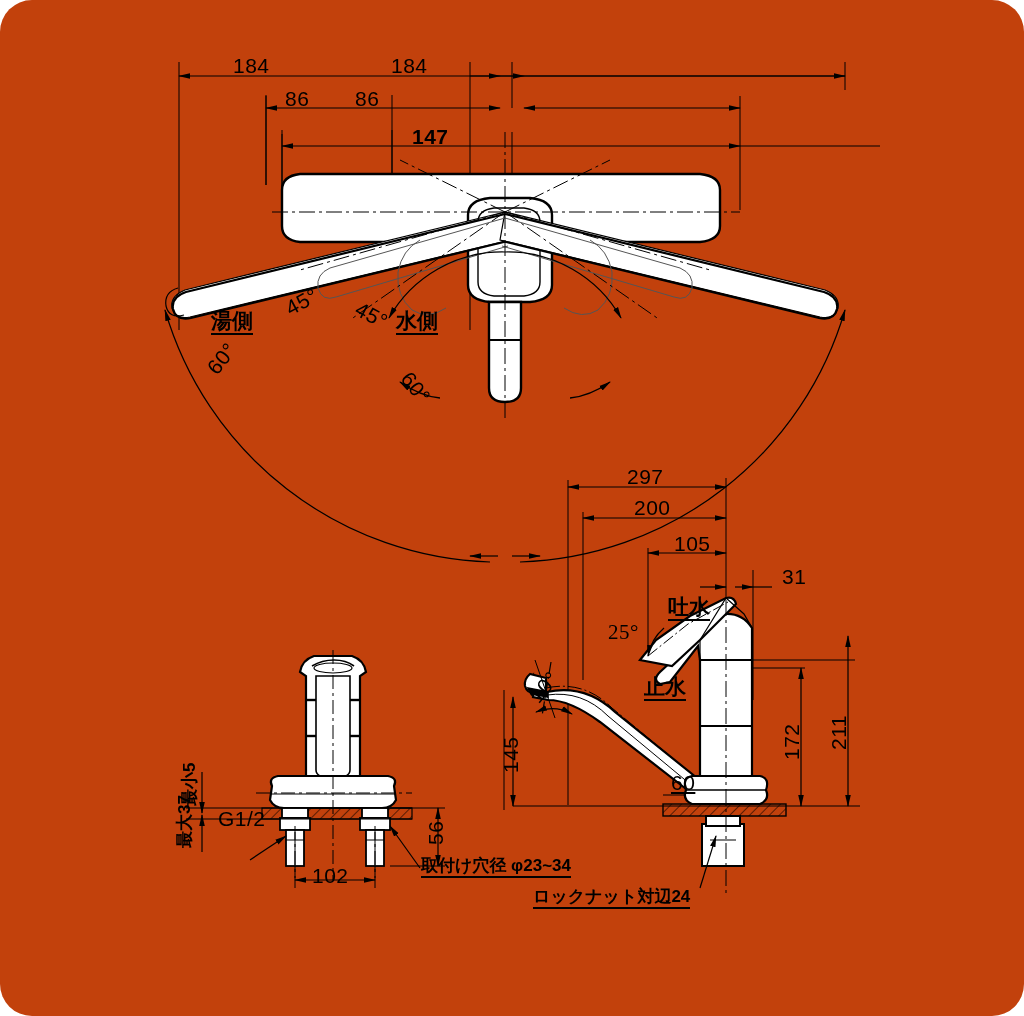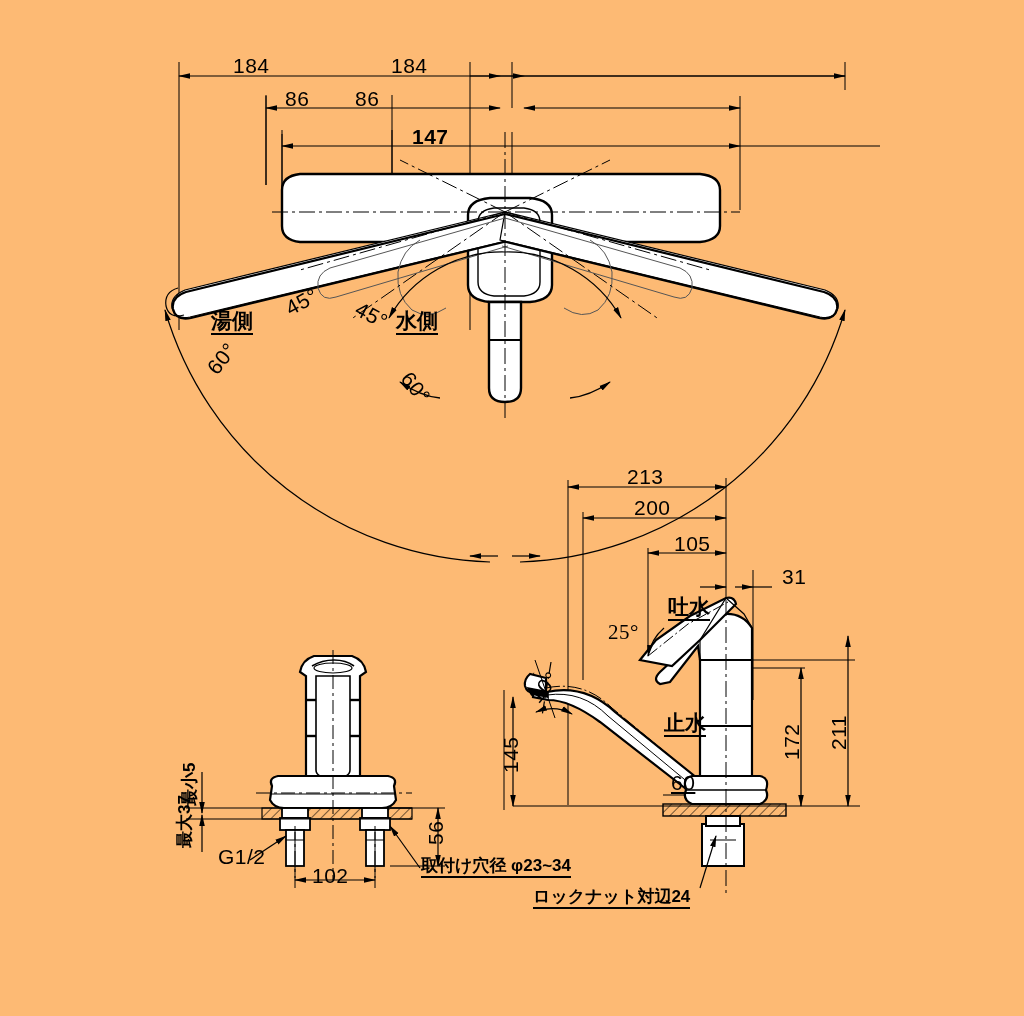--- a/index.html
+++ b/index.html
@@ -8,22 +8,23 @@
     padding: 0;
     background: #ffffff;
   }
   body {
     font-family: "Liberation Sans", "DejaVu Sans", sans-serif;
   }
   #sheet {
     position: relative;
     width: 1024px;
     height: 1016px;
-    background: #fdba74;
+    background: #c2410c;
     overflow: hidden;
+    border-radius: 32px;
   }
   #drawing {
     position: absolute;
     left: 0;
     top: 0;
     width: 1024px;
     height: 1016px;
   }
   .lbl {
     position: absolute;
@@ -388,21 +389,21 @@
   <div class="lbl dim" style="left:203px; top:365px;">
     <span class="rot-60a" style="display:inline-block;">60°</span>
   </div>
   <div class="lbl dim" style="left:414px; top:368px;">
     <span class="rot-60b" style="display:inline-block;">60°</span>
   </div>
 
   <div class="lbl jp underline-jp" style="left:211px; top:310px;">湯側</div>
   <div class="lbl jp underline-jp" style="left:396px; top:310px;">水側</div>
 
-  <div class="lbl dim" style="left:627px; top:466px;">213</div>
+  <div class="lbl dim" style="left:627px; top:466px;">297</div>
   <div class="lbl dim" style="left:634px; top:497px;">200</div>
   <div class="lbl dim" style="left:674px; top:533px;">105</div>
   <div class="lbl dim" style="left:782px; top:566px;">31</div>
 
   <div class="lbl dim" style="left:828px; top:750px;">
     <span class="rot90" style="display:inline-block;">211</span>
   </div>
   <div class="lbl dim" style="left:781px; top:760px;">
     <span class="rot90" style="display:inline-block;">172</span>
   </div>
@@ -410,31 +411,31 @@
     <span class="rot90" style="display:inline-block;">145</span>
   </div>
   <div class="lbl dim" style="left:671px; top:772px;text-decoration:underline;">60</div>
 
   <div class="lbl dim" style="left:608px; top:622px;font-family:Liberation Serif, serif;">25°</div>
   <div class="lbl dim" style="left:525px; top:693px;">
     <span class="rot-10" style="display:inline-block;">10°</span>
   </div>
 
   <div class="lbl jp underline-jp" style="left:668px; top:596px;">吐水</div>
-  <div class="lbl jp underline-jp" style="left:664px; top:676px;margin-top:36px;">止水</div>
+  <div class="lbl jp underline-jp" style="left:644px; top:676px;">止水</div>
   <div class="lbl jp-sm underline-jp" style="left:533px; top:888px;">ロックナット対辺24</div>
 
   <div class="lbl dim" style="left:312px; top:865px;">102</div>
   <div class="lbl dim" style="left:425px; top:845px;">
     <span class="rot90" style="display:inline-block;">56</span>
   </div>
 
   <div class="lbl jp-sm" style="left:176px; top:848px;">
     <span class="rot90" style="display:inline-block;">最大37</span>
   </div>
   <div class="lbl jp-sm" style="left:181px; top:806px;">
     <span class="rot90" style="display:inline-block;">最小5</span>
   </div>
 
-  <div class="lbl dim" style="left:218px; top:846px;">G1/2</div>
+  <div class="lbl dim" style="left:218px; top:808px;">G1/2</div>
   <div class="lbl jp-sm underline-jp" style="left:421px; top:857px;">取付け穴径  φ23~34</div>
 
 </div>
 
 </body></html>

